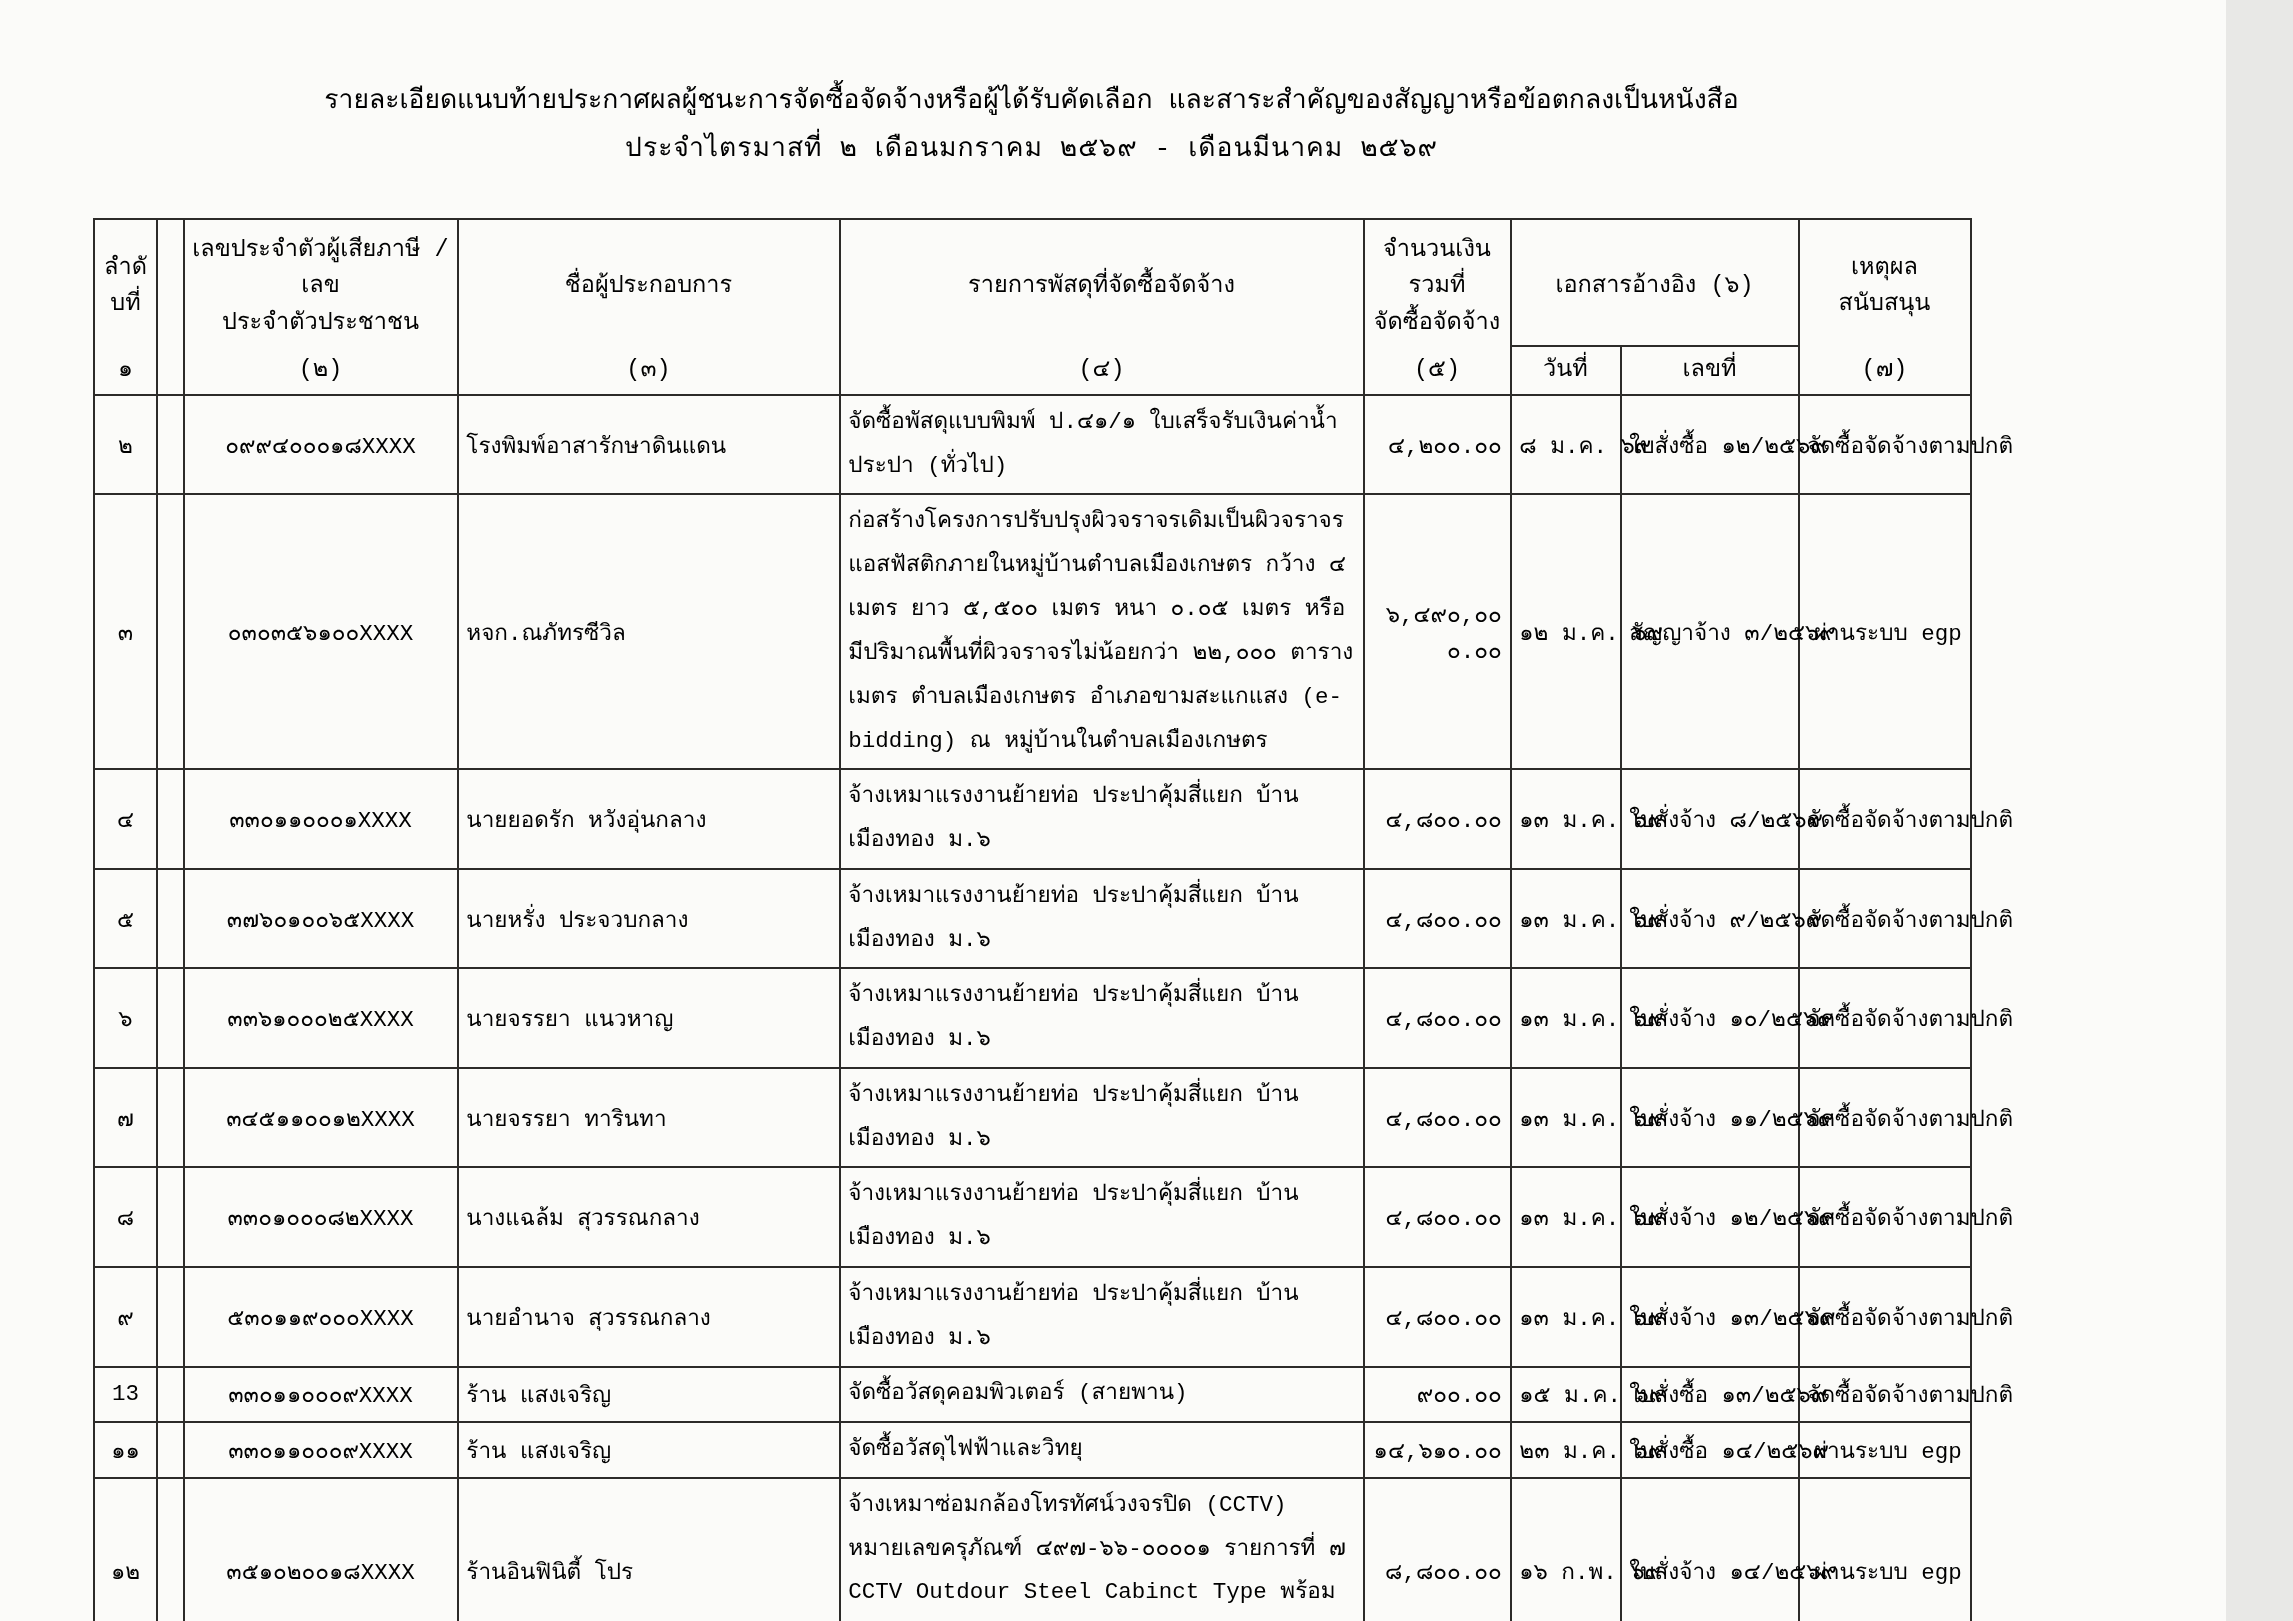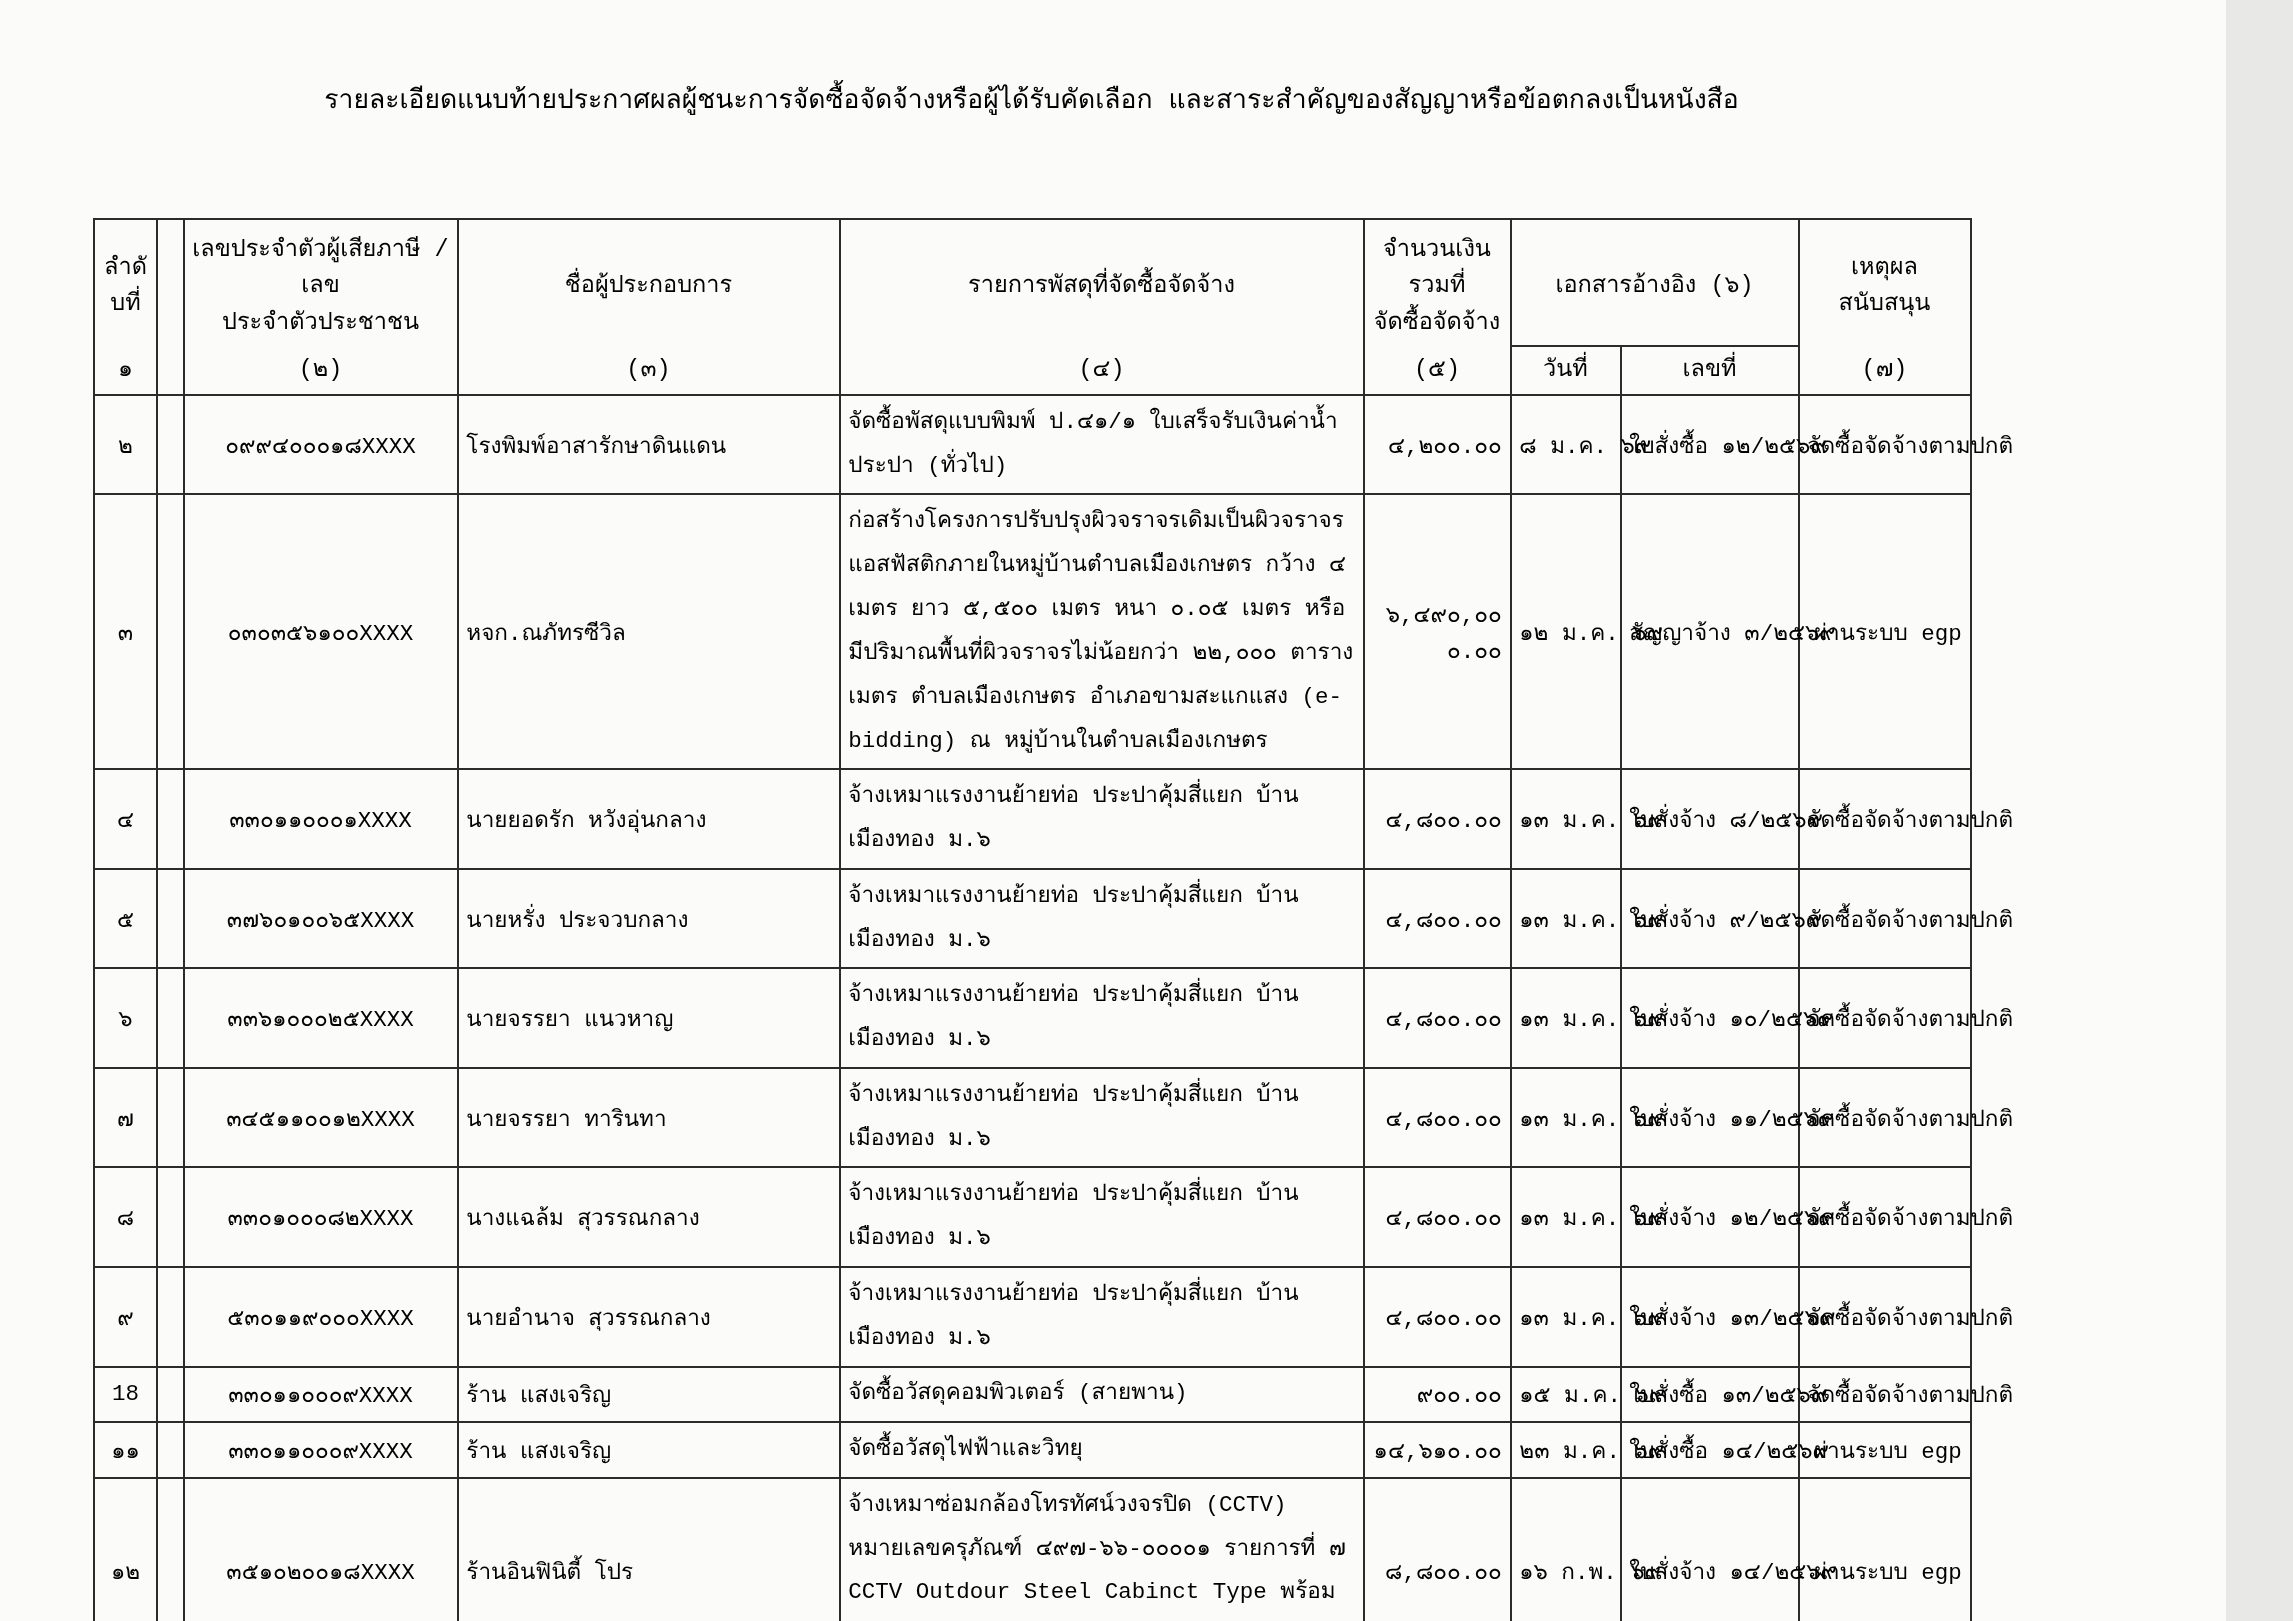--- a/index.html
+++ b/index.html
@@ -49,20 +49,21 @@
   tbody tr{min-height:41px;}
   tbody td{height:41px;}
 </style>
 </head>
 <body>
 
 <div class="page">
 
   <div class="titles">
     <div class="title-main">รายละเอียดแนบท้ายประกาศผลผู้ชนะการจัดซื้อจัดจ้างหรือผู้ได้รับคัดเลือก และสาระสำคัญของสัญญาหรือข้อตกลงเป็นหนังสือ</div>
+    <div class="title-sub">ประจำไตรมาสที่ ๒  เดือนมกราคม ๒๕๖๙ - เดือนมีนาคม ๒๕๖๙</div>
   </div>
 
   <div class="tbl-wrap">
     <table class="proc">
       <colgroup>
         <col style="width:63px">
           <col style="width:26.5px">
           <col style="width:274px">
         <col style="width:382px">
           <col style="width:524px">
@@ -183,21 +184,21 @@
     <td class="c-blank"></td>
     <td class="c-tax">๕๓๐๑๑๙๐๐๐XXXX</td>
     <td class="c-vendor">นายอำนาจ สุวรรณกลาง</td>
     <td class="c-items">จ้างเหมาแรงงานย้ายท่อ ประปาคุ้มสี่แยก บ้านเมืองทอง ม.๖</td>
     <td class="c-amount">๔,๘๐๐.๐๐</td>
     <td class="c-date">๑๓ ม.ค. ๖๙</td>
     <td class="c-docno">ใบสั่งจ้าง ๑๓/๒๕๖๙</td>
     <td class="c-reason">จัดซื้อจัดจ้างตามปกติ</td>
   </tr>
           <tr>
-    <td class="c-seq">18</td>
+    <td class="c-seq">13</td>
     <td class="c-blank"></td>
     <td class="c-tax">๓๓๐๑๑๐๐๐๙XXXX</td>
     <td class="c-vendor">ร้าน แสงเจริญ</td>
     <td class="c-items">จัดซื้อวัสดุคอมพิวเตอร์ (สายพาน)</td>
     <td class="c-amount">๙๐๐.๐๐</td>
     <td class="c-date">๑๕ ม.ค. ๖๙</td>
     <td class="c-docno">ใบสั่งซื้อ ๑๓/๒๕๖๙</td>
     <td class="c-reason">จัดซื้อจัดจ้างตามปกติ</td>
   </tr>
           <tr>

